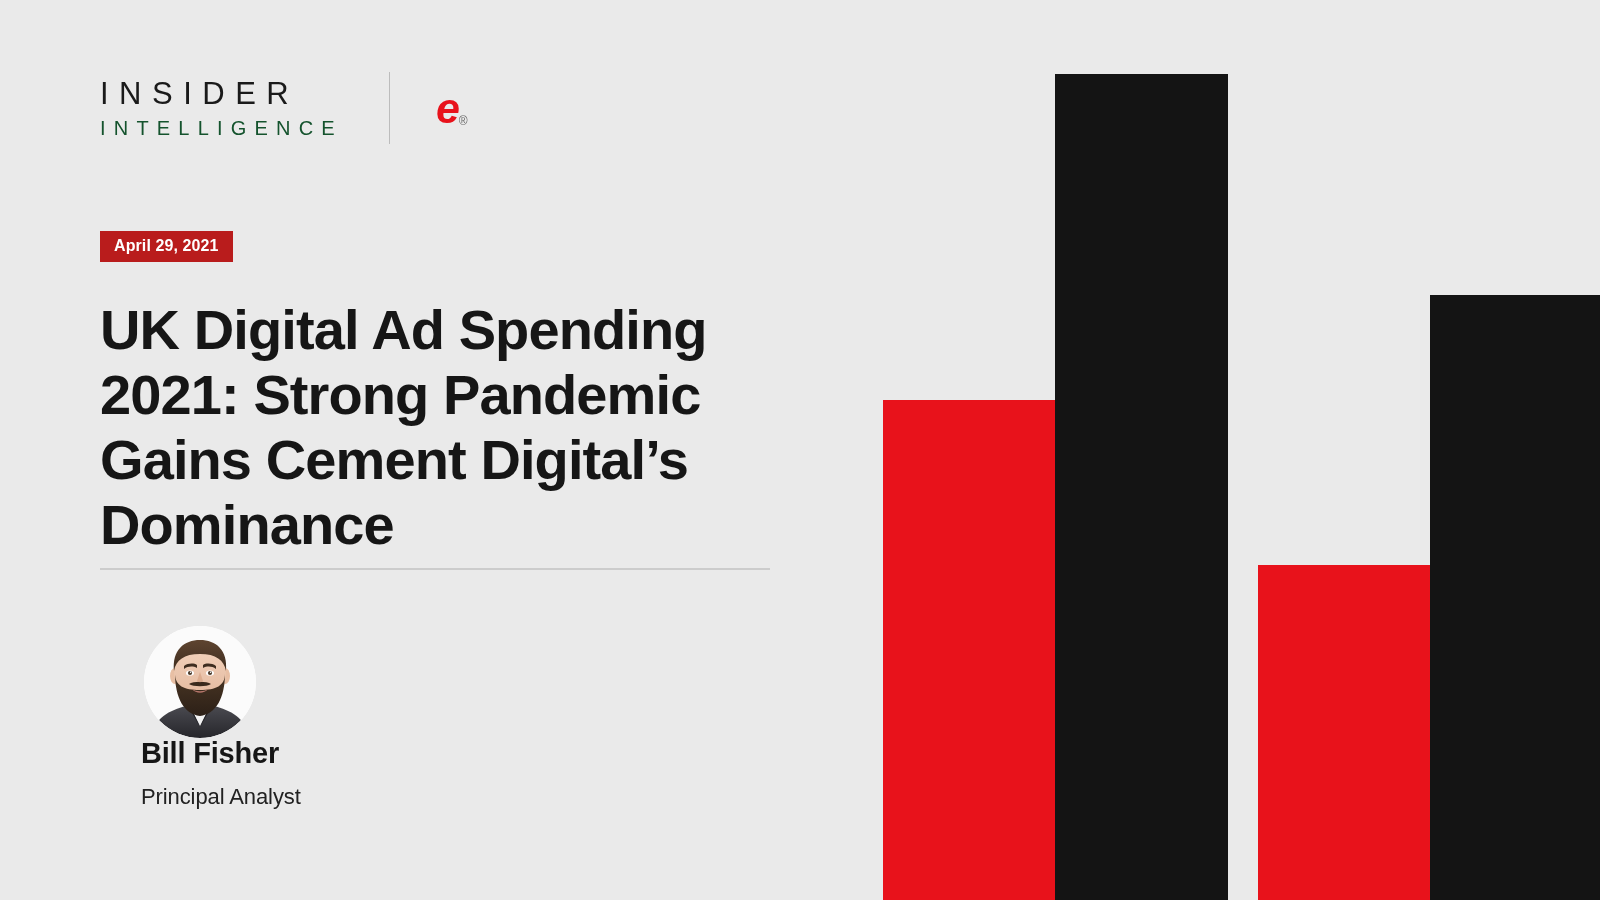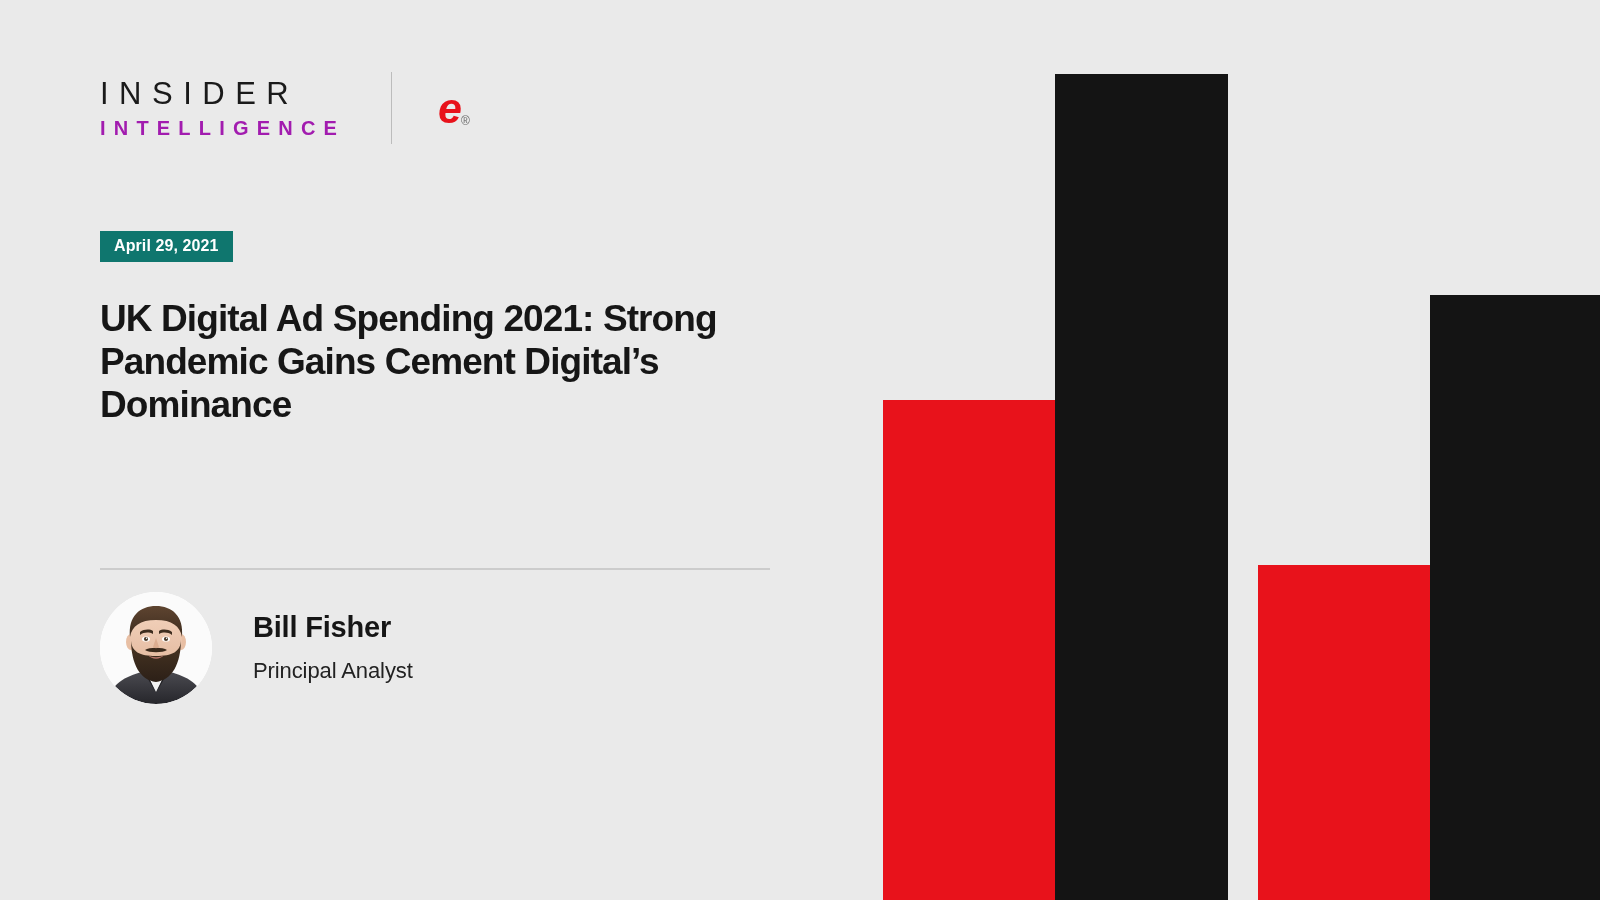--- a/index.html
+++ b/index.html
@@ -65,23 +65,23 @@
   .ii-insider {
     font-size: 31px;
     font-weight: 400;
     letter-spacing: 10.5px;
     color: #1a1a1a;
     margin-bottom: 9px;
     white-space: nowrap;
   }
   .ii-intelligence {
     font-size: 20px;
-    font-weight: 700;
+    font-weight: 400;
     letter-spacing: 8.2px;
-    color: #a21caf;
+    color: #14532d;
     white-space: nowrap;
   }
   .logo-divider {
     width: 1px;
     height: 72px;
     background: #bcbcbc;
     margin: 0 46px 0 46px;
   }
   .em-logo {
     font-size: 43px;
@@ -107,61 +107,62 @@
     margin-left: 1px;
     position: relative;
     top: -3px;
   }
 
   
   .date-badge {
     position: absolute;
     top: 231px;
     left: 0;
-    background: #0f766e;
+    background: #b91c1c;
     color: #ffffff;
     font-size: 16px;
     font-weight: 700;
     padding: 7px 14px 8px 14px;
     line-height: 1;
     letter-spacing: 0.1px;
     display: inline-block;
   }
 
   
   .headline {
     position: absolute;
     top: 298px;
     left: 0;
     width: 620px;
-    font-size: 37px;
+    font-size: 56px;
     font-weight: 700;
     line-height: 1.16;
     letter-spacing: -0.9px;
     color: #161616;
     margin: 0;
   }
 
   
   .rule {
     position: absolute;
     top: 568px;
     left: 0;
     width: 670px;
     height: 2px;
     background: #cccccc;
   }
 
   
   .author {
     position: absolute;
-    top: 592px;
+    top: 626px;
     left: 0;
     display: flex;
     align-items: center;
+    flex-direction: column;
   }
   .avatar {
     width: 112px;
     height: 112px;
     border-radius: 50%;
     overflow: hidden;
     background: #ffffff;
     flex: 0 0 auto;
     position: relative;
   }

